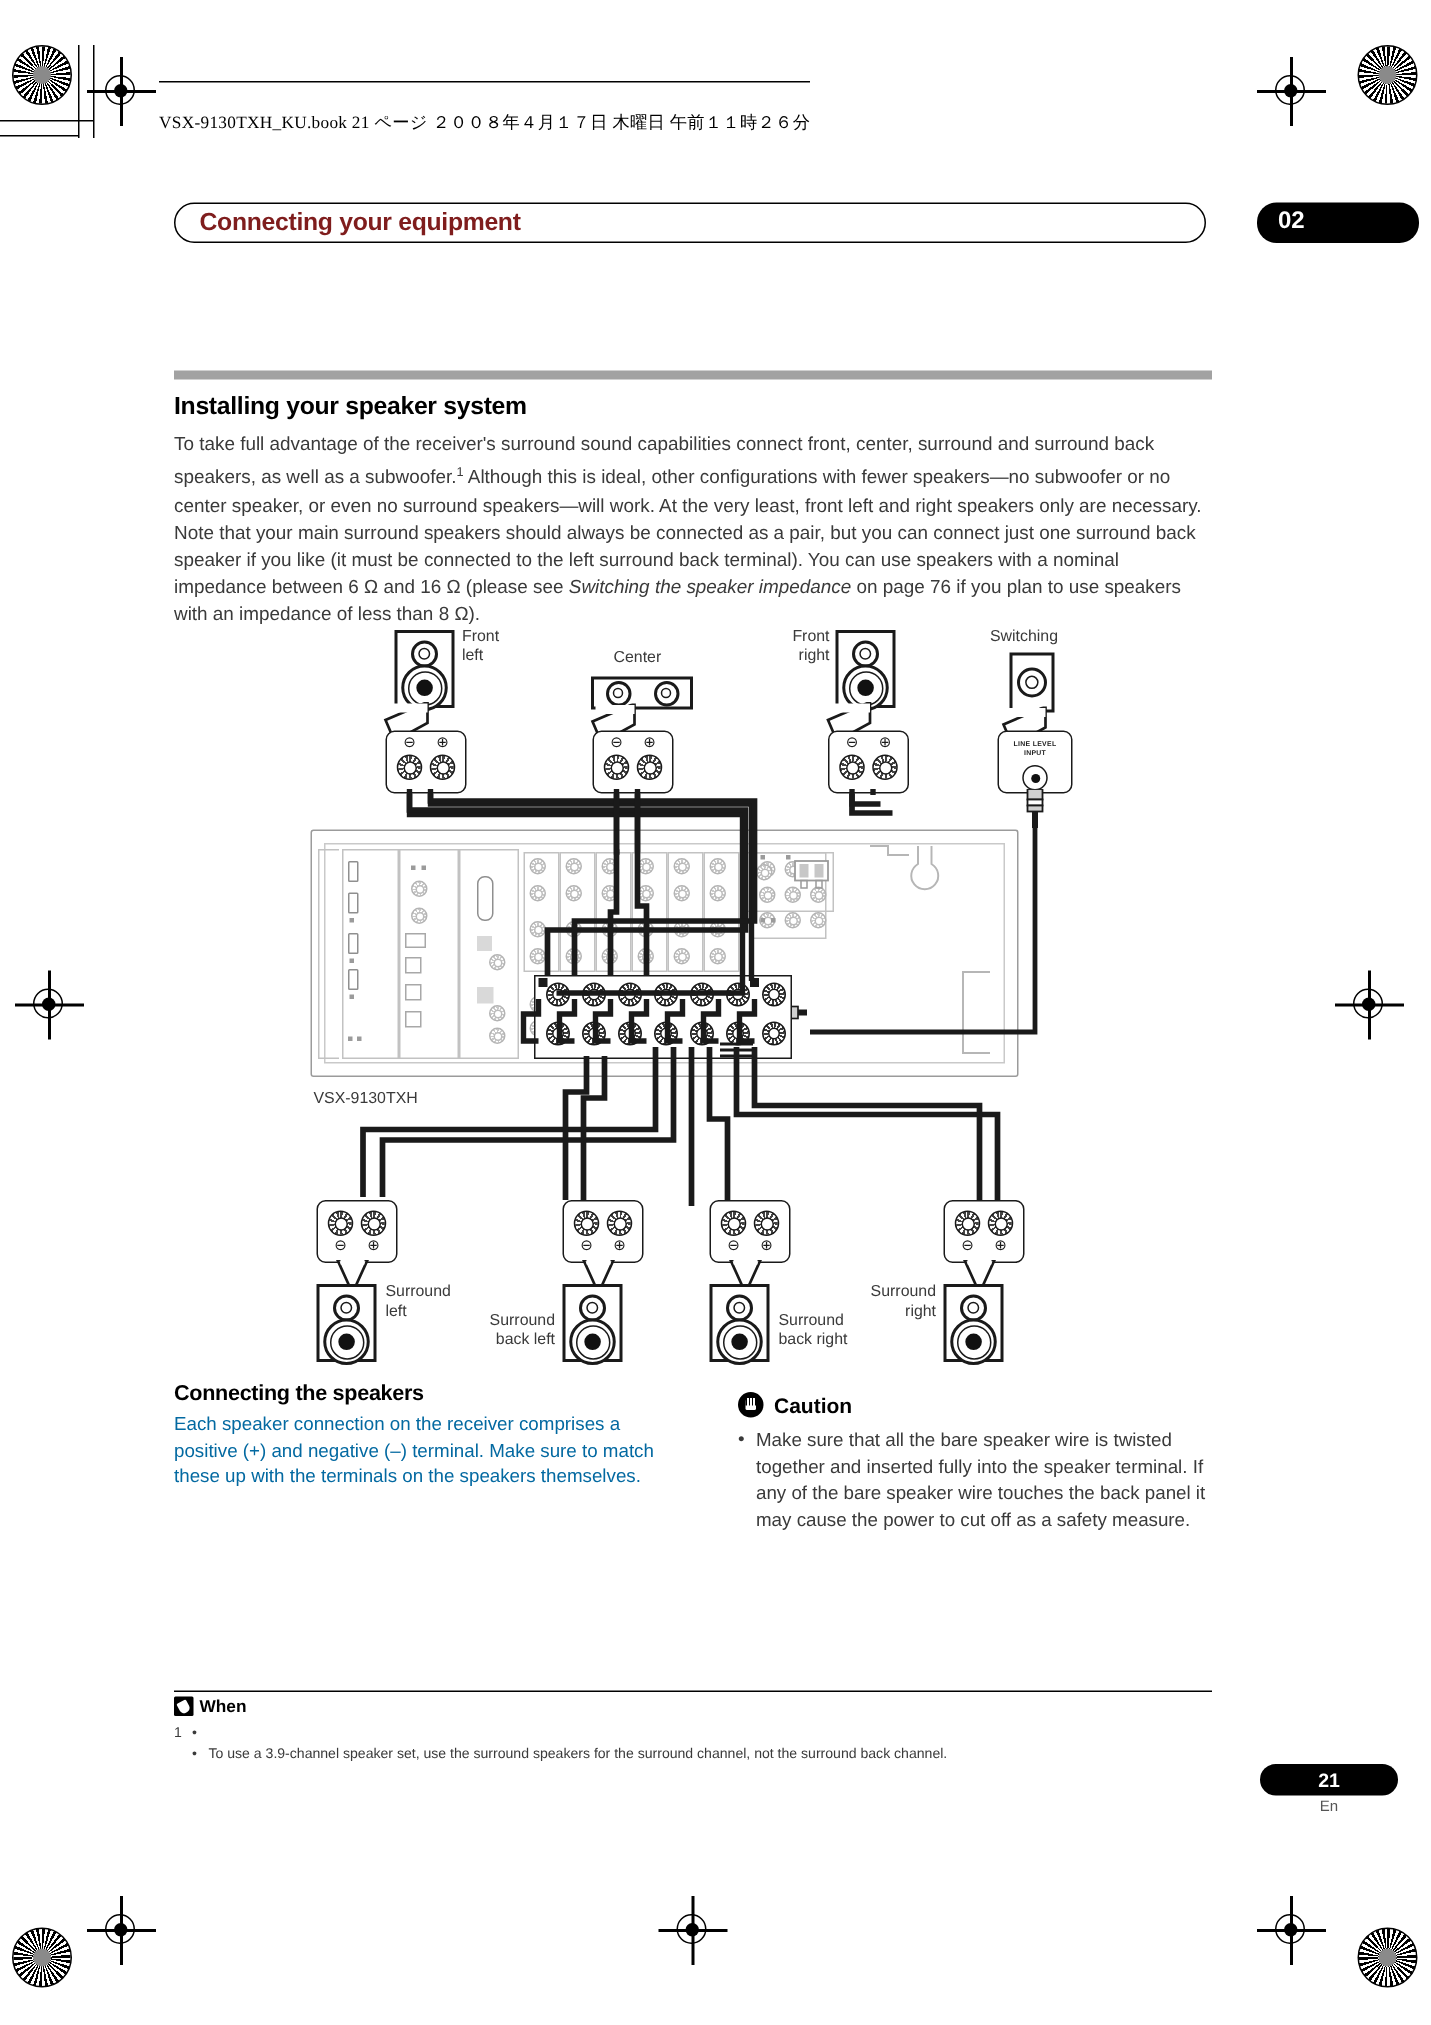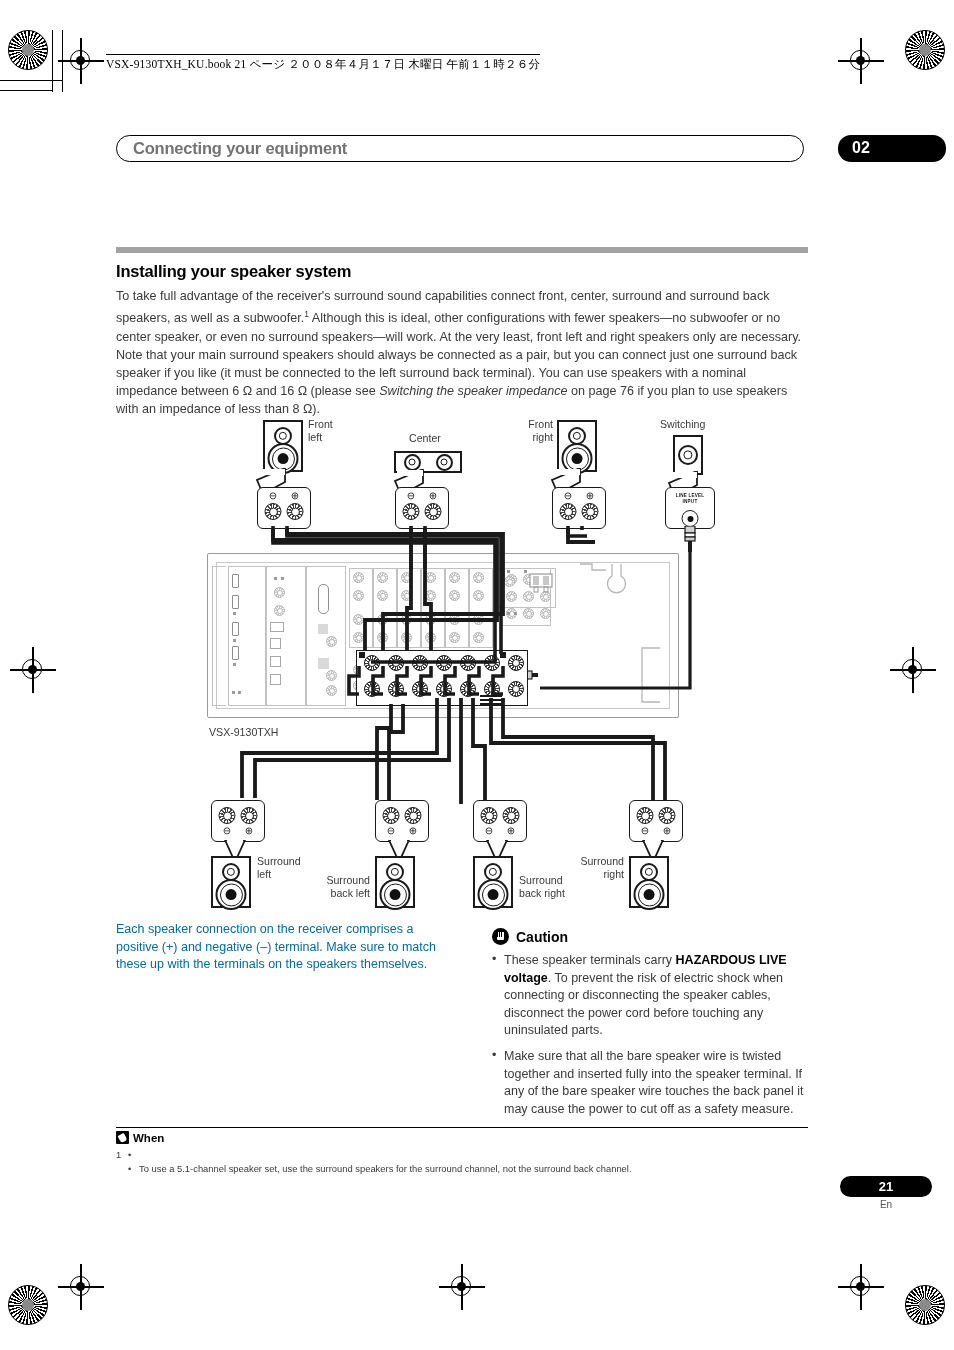--- a/index.html
+++ b/index.html
@@ -20,27 +20,27 @@
       background:
         repeating-conic-gradient(#000 0 6deg,#fff 6deg 12deg);
       border:1px solid #000;box-sizing:border-box;}
   .dotcircle::after{content:"";position:absolute;left:13px;top:13px;width:12px;height:12px;
       border-radius:50%;background:#8a8a8a;}
   .cornerline{position:absolute;background:#000;}
 
   
   .fileinfo{position:absolute;left:106px;top:54px;font-size:11.5px;
       font-family:"Liberation Serif",serif;color:#000;letter-spacing:.2px;
-      border-top:1px solid #000;padding-top:2px;}
+      border-top:1px solid #000;padding-top:19px;}
 
   
   .chapter-bar{position:absolute;left:116px;top:135px;width:688px;height:27px;
       border:1.6px solid #000;border-radius:14px;box-sizing:border-box;background:#fff;}
   .chapter-title{position:absolute;left:133px;top:139px;font-size:16.5px;font-weight:bold;
-      letter-spacing:-.2px;color:#737373;text-align:center;}
+      letter-spacing:-.2px;color:#7f1d1d;text-align:center;}
   .chapter-num{position:absolute;left:838px;top:135px;width:108px;height:27px;
       background:#000;border-radius:13px;}
   .chapter-num span{position:absolute;left:14px;top:4px;color:#fff;font-size:16px;
       font-weight:bold;}
 
   
   .rule{position:absolute;left:116px;top:247px;width:692px;height:6px;background:#a2a2a2;}
   .h1{position:absolute;left:116px;top:262px;font-size:16.5px;font-weight:bold;
       letter-spacing:-.2px;color:#000;}
   .body-main{position:absolute;left:116px;top:287px;width:694px;font-size:12.6px;
@@ -586,47 +586,47 @@
   </svg>
   <div class="spk" style="left:434px;top:448px;width:40px;height:52px;">
     <div class="tw" style="top:5px;width:14px;height:14px;"></div>
     <div class="wf" style="top:21px;width:27px;height:27px;"></div>
   </div>
   <div class="lbl" style="left:371px;top:447px;text-align:right;width:58px;">Surround
 right</div>
 </div>
 
 <div class="col-left">
+  <div class="h2">Connecting the speakers</div>
   <p>Each speaker connection on the receiver comprises a positive (+) and negative (–) terminal. Make sure to match these up with the terminals on the speakers themselves.</p>
 </div>
 
 <div class="col-right">
   <div class="caution-head">
     <div class="hand-icon"></div>
     <div class="caution-title">Caution</div>
   </div>
   <ul class="bullets">
-    <li><span>These speaker terminals carry </span><b>HAZARDOUS LIVE voltage</b><span>. To prevent the risk of electric shock when connecting or disconnecting the speaker cables, disconnect the power cord before touching any uninsulated parts.</span></li>
     <li>Make sure that all the bare speaker wire is twisted together and inserted fully into the speaker terminal. If any of the bare speaker wire touches the back panel it may cause the power to cut off as a safety measure.</li>
   </ul>
 </div>
 
 <div class="note-rule"></div>
 <div class="note-head">
   <div class="note-icon"></div>
   <div class="note-title">When</div>
 </div>
 <div class="note-lines">
   <div class="ln">
     <span class="num">1</span>
     <span class="bul">•</span>
   </div>
   <div class="ln">
     <span class="num"></span>
     <span class="bul">•</span>
-    <span>To use a 5.1-channel speaker set, use the surround speakers for the surround channel, not the surround back channel.</span>
+    <span>To use a 3.9-channel speaker set, use the surround speakers for the surround channel, not the surround back channel.</span>
   </div>
 </div>
 
 <div class="pagenum">
   <span>21</span>
 </div>
 <div class="pagelang">En</div>
 
 </body></html>

